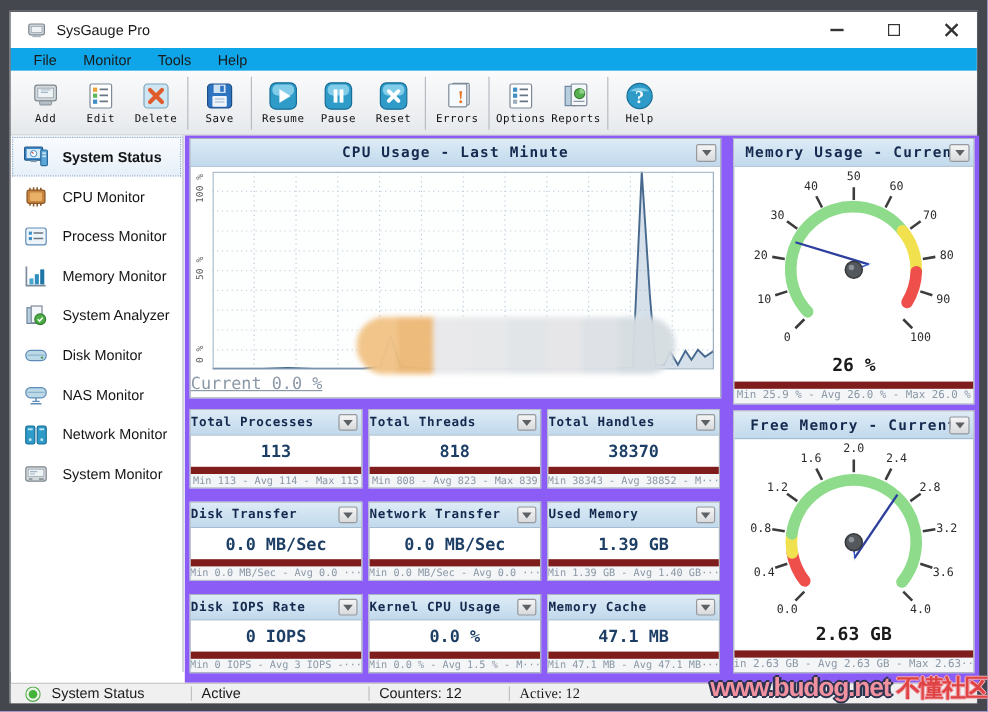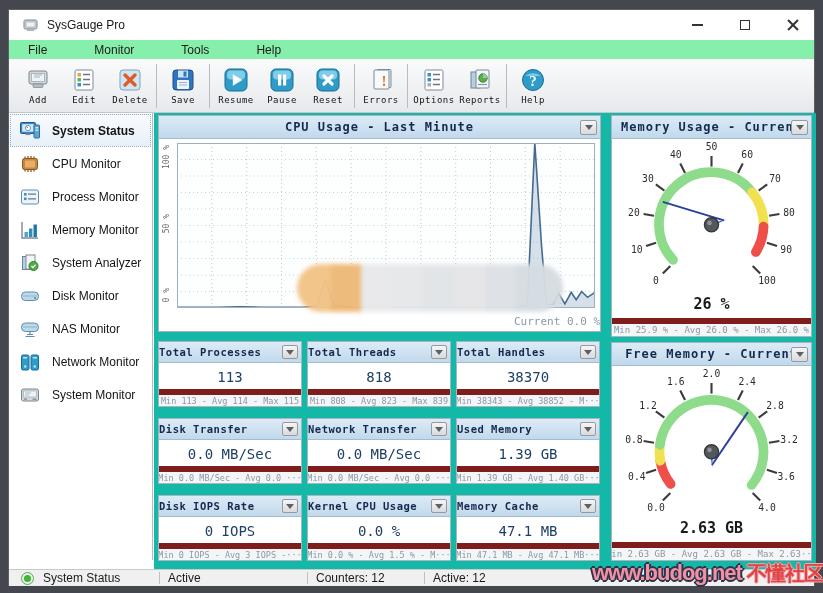--- a/index.html
+++ b/index.html
@@ -18,75 +18,75 @@
   .wc-close-glyph { position:relative; width:12px; height:12px; }
   .wc-close-glyph:before,.wc-close-glyph:after { content:""; position:absolute; left:5px; top:-1px; width:2px; height:14px; background:#333; }
   .wc-close-glyph:before { transform:rotate(45deg); } .wc-close-glyph:after { transform:rotate(-45deg); }
 
   .register-btn { position:absolute; right:12px; top:31px; width:96px; height:15px;
     background:linear-gradient(#fdeeae,#f3d878); border:1px solid #d8b656; border-radius:2px;
     font-family:"DejaVu Sans Mono",monospace; font-size:10px; font-weight:bold; color:#7a5c13;
     display:flex; align-items:center; justify-content:center; letter-spacing:1px; }
 
   
-  .menubar { position:absolute; left:0; top:30px; width:100%; height:19px; background:#86efac; display:flex; align-items:center; padding-left:8px;gap:25px; }
+  .menubar { position:absolute; left:0; top:30px; width:100%; height:19px; background:#0ea5e9; display:flex; align-items:center; padding-left:8px; }
   .menu-item { font-size:12px; color:#1a1a1a; padding:0 11px; }
 
   
   .toolbar { position:absolute; left:0; top:49px; width:100%; height:54px;
     background:linear-gradient(#fbfbfc,#e6e9ec); border-bottom:1px solid #c3c7cc;
     display:flex; align-items:center; padding-left:6px; }
   .tb-btn { width:46px; height:48px; display:flex; flex-direction:column; align-items:center; justify-content:center; gap:2px; }
   .tb-ic { width:26px; height:26px; }
   .tb-lbl { font-family:"DejaVu Sans Mono",monospace; font-size:9px; color:#111; letter-spacing:0.5px; }
   .tb-sep { width:1px; height:44px; background:#b8bcc2; margin:0 3px; }
 
   
   .sidebar { position:absolute; left:0; top:103px; width:144px; height:447px; background:#ffffff; border-right:1px solid #b7bcc2; padding-top:1px; }
   .sb-item { height:33px; display:flex; align-items:center; padding-left:8px; gap:11px; margin:0 1px; border:1px solid transparent; }
   .sb-item.selected { background:linear-gradient(#f8fbfe,#e7f0f8); border:1px dotted #93aec9; }
   .sb-lbl { font-size:12px; color:#141414; }
   .sb-item.selected .sb-lbl { font-weight:bold; }
   .sb-ic { width:22px; height:22px; flex:0 0 22px; }
 
   
-  .content { position:absolute; left:145px; top:103px; width:662px; height:456px; background:#14b8a6; }
+  .content { position:absolute; left:145px; top:103px; width:662px; height:456px; background:#8b5cf6; }
 
   .panel { position:absolute; background:#ffffff; border:1px solid #a9b4c0; }
   .panel-header { position:relative; height:23px; background:linear-gradient(#ddebf6,#c1d9ec); border-bottom:1px solid #a3bcd1;
      display:flex; align-items:center; justify-content:center; }
   .panel-title { font-family:"DejaVu Sans Mono",monospace; font-weight:bold; font-size:12px; color:#14294e; letter-spacing:1px; }
   .dd-btn { position:absolute; right:3px; top:4px; width:17px; height:15px; background:linear-gradient(#f5f5f5,#d9dadc);
      border:1px solid #97999c; border-radius:2px; display:flex; align-items:center; justify-content:center; }
   .dd-tri { width:0; height:0; border-left:4px solid transparent; border-right:4px solid transparent; border-top:5px solid #5c6166; }
 
   .stat-strip { position:absolute; left:0; bottom:0; width:100%; height:18px; background:#f3f5f7; border-top:6px solid #7f1d1d;
      display:flex; align-items:center; justify-content:center;
      font-family:"DejaVu Sans Mono",monospace; font-size:9px; color:#8b98a6; white-space:nowrap; overflow:hidden; }
 
   
   #chart-panel { left:4px; top:2px; width:443px; height:217px; }
   .plot-wrap { position:absolute; left:18px; top:27px; width:418px; height:165px; background:#fdfefe; }
   .ylab { position:absolute; left:3px; width:12px; font-family:"DejaVu Sans Mono",monospace; font-size:8px; color:#666;
      writing-mode:vertical-rl; transform:rotate(180deg); white-space:nowrap; }
-  .chart-footer { position:absolute; left:0; bottom:3px; width:100%; text-align:right;
-     font-family:"DejaVu Sans Mono",monospace; font-size:11px; color:#8b98a6; }
+  .chart-footer { position:absolute; left:0; bottom:3px; width:100%; text-align:left;
+     font-family:"DejaVu Sans Mono",monospace; font-size:14px; color:#8b98a6;text-decoration:underline; }
   .chart-blur { position:absolute; left:138px; top:148px; width:266px; height:48px; border-radius:24px; overflow:hidden;
      display:flex; filter:blur(2px); opacity:0.97; z-index:5; }
   .chart-blur div { height:100%; }
 
   
   .tiles { position:absolute; left:4px; top:228px; display:grid; grid-template-columns:repeat(3,144px); grid-auto-rows:66px; gap:11px 5px; }
   .tile { position:relative; background:#ffffff; border:1px solid #a9b4c0; }
   .tile-header { position:relative; height:21px; background:linear-gradient(#ddebf6,#c1d9ec); border-bottom:1px solid #a3bcd1;
      display:flex; align-items:center; justify-content:flex-start; }
   .tile-title { font-family:"DejaVu Sans Mono",monospace; font-weight:bold; font-size:10.5px; color:#14294e; letter-spacing:0.5px; }
   .tile-header .dd-btn { top:3px; width:16px; height:14px; }
   .tile-value { position:absolute; left:0; top:21px; width:100%; height:27px; display:flex; align-items:center; justify-content:center;
-     font-family:"DejaVu Sans Mono",monospace; font-weight:normal; font-size:14px; color:#1d3f66; }
+     font-family:"DejaVu Sans Mono",monospace; font-weight:bold; font-size:14px; color:#1d3f66; }
   .tile .stat-strip { height:17px; font-size:8.5px; }
 
   
   #gauge1-panel { left:457px; top:2px; width:201px; height:222px; }
   #gauge2-panel { left:457px; top:229px; width:201px; height:219px; }
   .gauge-svg { position:absolute; left:2px; top:25px; width:195px; height:150px; }
   .gauge-value { position:absolute; left:0; bottom:23px; width:100%; text-align:center;
      font-family:"DejaVu Sans Mono",monospace; font-weight:bold; font-size:15px; color:#1a1a1a;margin-top:40px; }
 
   
@@ -570,21 +570,21 @@
       </div>
       <div class="st-sep"></div>
       <div class="st-seg" style="width:147px;">
         <span>Active</span>
       </div>
       <div class="st-sep"></div>
       <div class="st-seg" style="width:116px;">
         <span>Counters: 12</span>
       </div>
       <div class="st-sep"></div>
-      <div class="st-seg" style="width:110px;">
+      <div class="st-seg" style="width:110px;font-family:Liberation Serif, serif;">
         <span>Active: 12</span>
       </div>
     </div>
   </div>
 
   <div class="watermark">
     <span class="wm-site">www.budog.net</span>
     <span class="wm-cjk">不懂社区</span>
   </div>
 </div>

